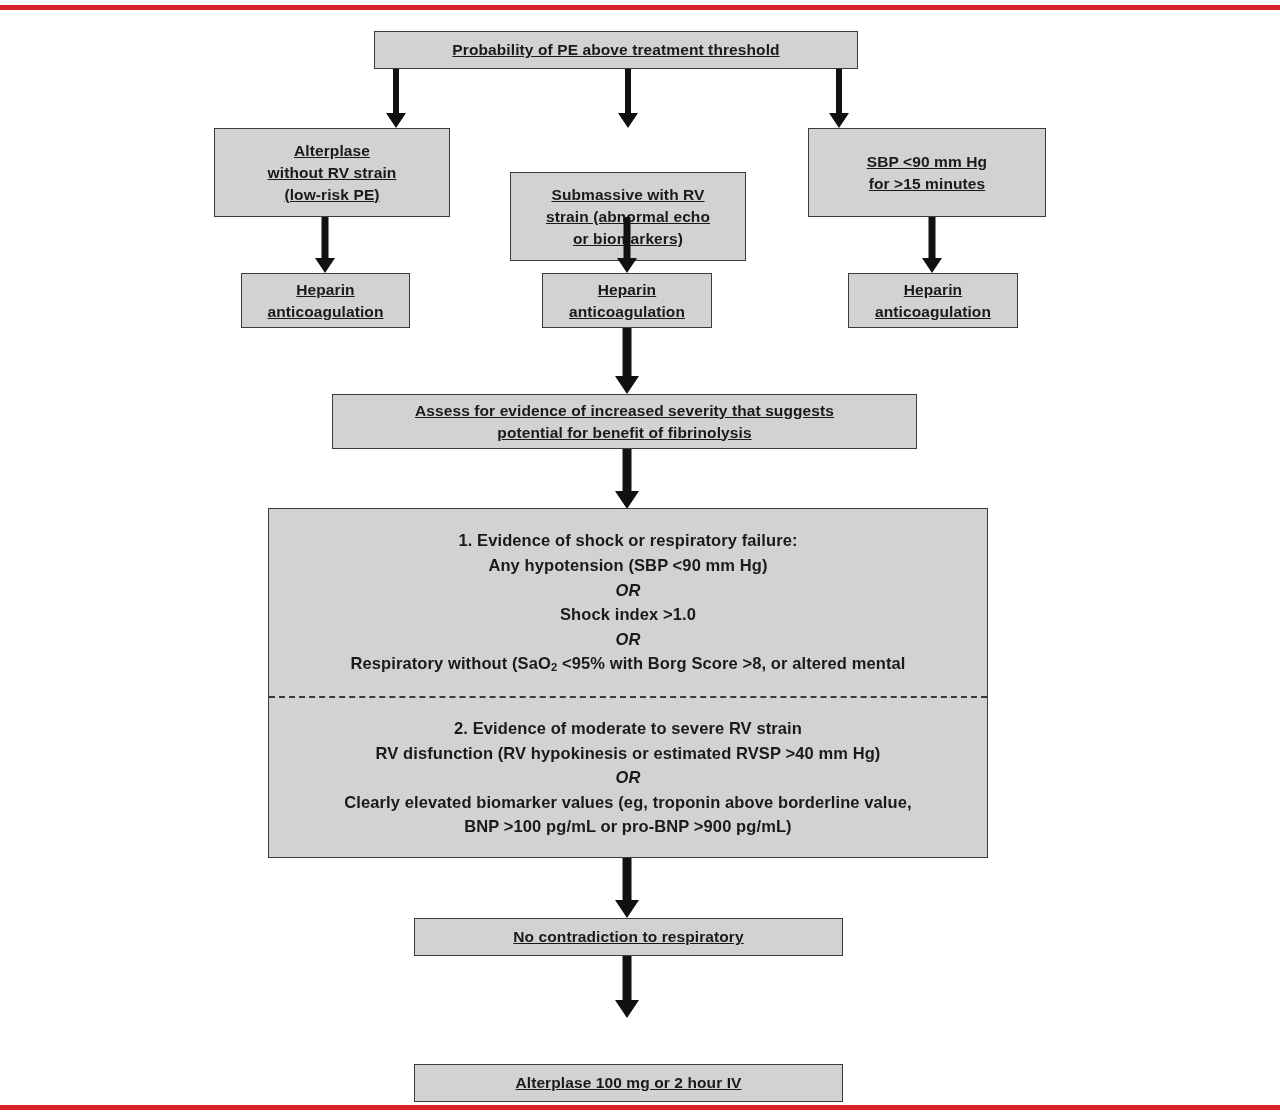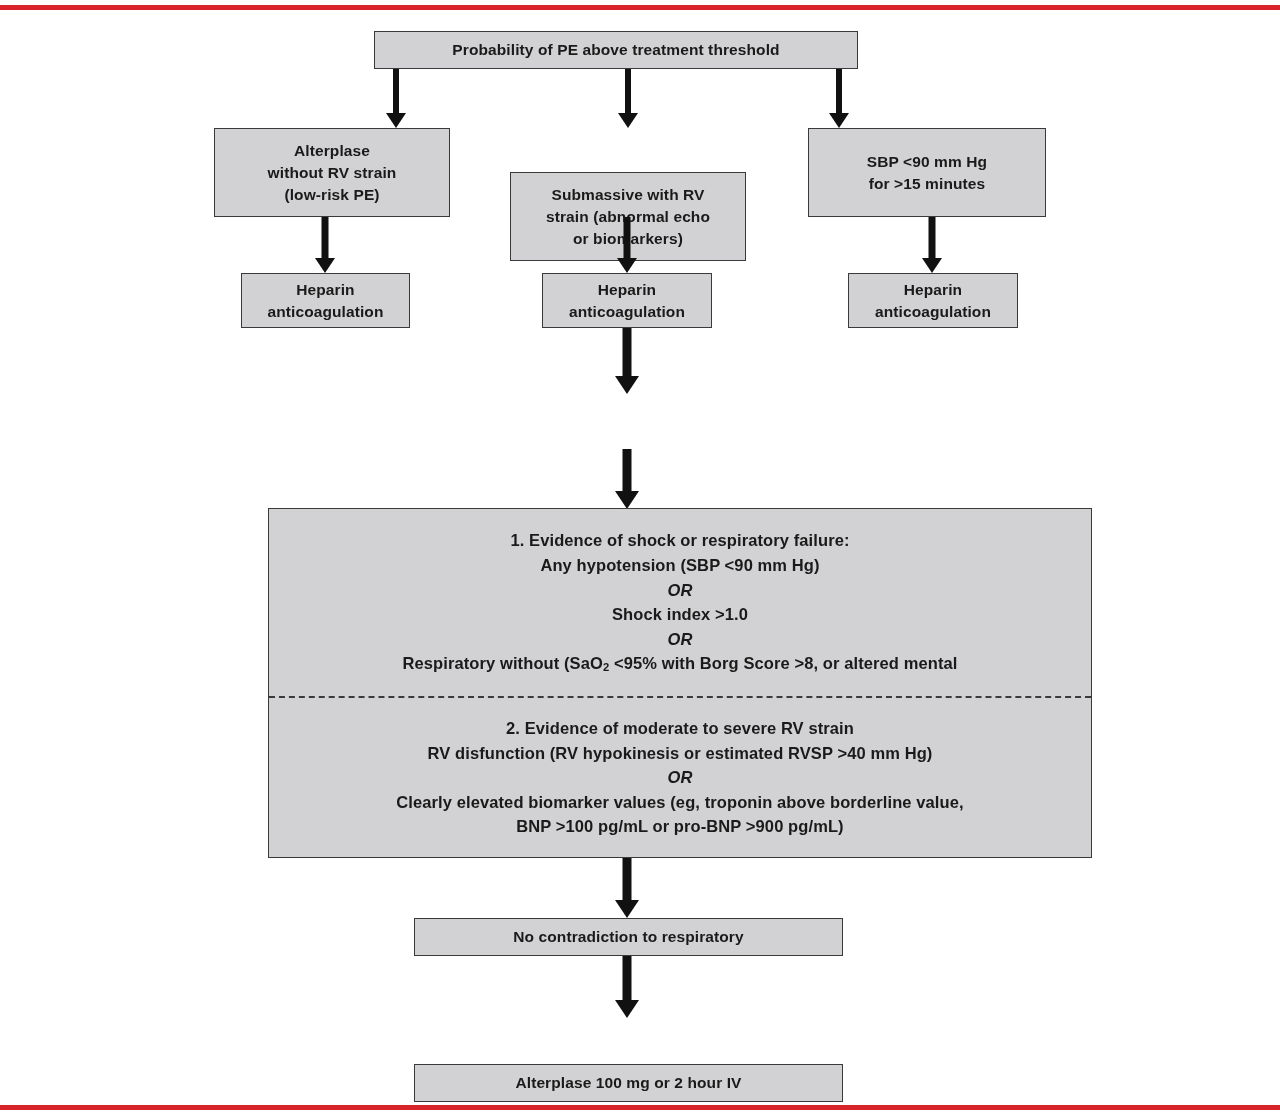--- a/index.html
+++ b/index.html
@@ -32,20 +32,21 @@
     border: 1.5px solid #3a3a3a;
     color: #1a1a1a;
     font-weight: bold;
     font-size: 15.5px;
     line-height: 1.42;
     text-align: center;
     display: flex;
     align-items: center;
     justify-content: flex-end;
     letter-spacing: 0.1px;
+    text-decoration: underline;
   }
   .node .txt { width: 100%; padding: 0 6px; }
 
   
   .bignode {
     position: absolute;
     box-sizing: border-box;
     background: #d2d2d4;
     border: 1.5px solid #3a3a3a;
     color: #1a1a1a;
@@ -188,27 +189,33 @@
       <div>Heparin</div>
       <div>anticoagulation</div>
     </div>
   </div>
 
   <div class="arrow thick" style="left:612px; top:328px; width:30px; height:66px;">
     <div class="shaft" style="width:9px; height:50px;"></div>
     <div class="head"></div>
   </div>
 
+  <div class="node" style="left:332px; top:394px; width:585px; height:55px;">
+    <div class="txt">
+      <div>Assess for evidence of increased severity that suggests</div>
+      <div>potential for benefit of fibrinolysis</div>
+    </div>
+  </div>
 
   <div class="arrow thick" style="left:612px; top:449px; width:30px; height:60px;">
     <div class="shaft" style="width:9px; height:44px;"></div>
     <div class="head"></div>
   </div>
 
-  <div class="bignode" style="left:268px; top:508px; width:824px; height:350px;">
+  <div class="bignode" style="left:268px; top:508px; width:720px; height:350px;">
 
     <div class="bigpart p1">
       <div>1. Evidence of shock or respiratory failure:</div>
       <div>Any hypotension (SBP &lt;90 mm Hg)</div>
       <div class="or">OR</div>
       <div>Shock index &gt;1.0</div>
       <div class="or">OR</div>
       <div>
         <span>Respiratory without (SaO</span><sub>2</sub><span> &lt;95% with Borg Score &gt;8, or altered mental</span>
       </div>

